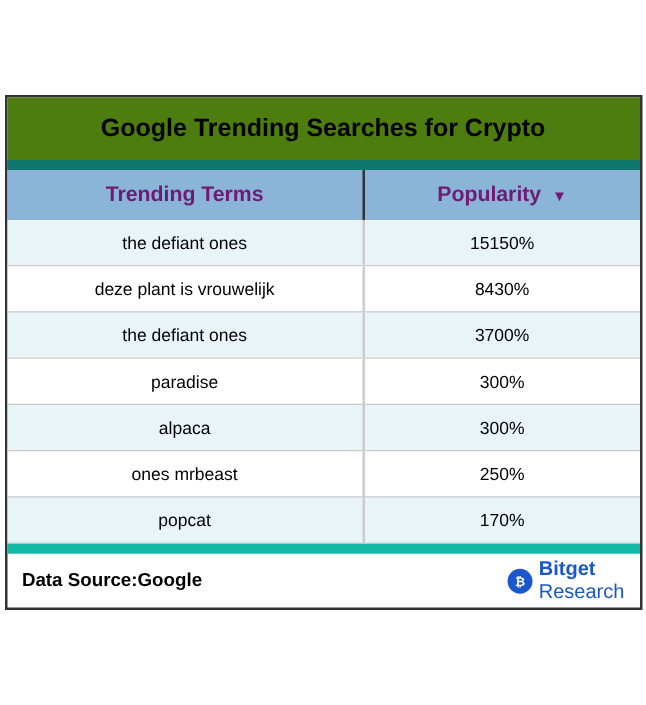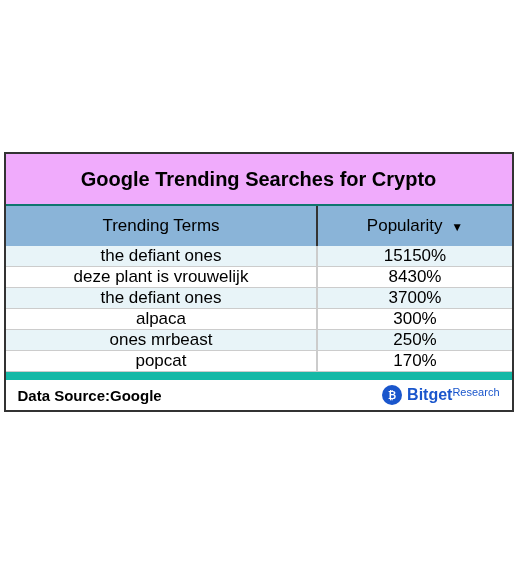--- a/index.html
+++ b/index.html
@@ -14,45 +14,45 @@
       justify-content: center;
     }
 
     .container {
       width: 510px;
       border: 2px solid #333;
       background: #fff;
     }
 
     .header {
-      background: #f0abfc;
+      background: #4d7c0f;
       text-align: center;
       padding: 12px 0;
-      border-bottom: 2px solid #0f766e;
+      border-bottom: 8px solid #0f766e;
     }
 
     .header-title {
       font-size: 20px;
       font-weight: bold;
       color: #000;
       line-height: 1.3;
     }
 
     table {
       width: 100%;
       border-collapse: collapse;
     }
 
     thead tr th {
       background: #8ab4d8;
-      font-weight: normal;
+      font-weight: bold;
       font-size: 17px;
       padding: 10px 16px;
       text-align: center;
-      color: #000000;
+      color: #701a75;
     }
 
     thead tr th:first-child {
       text-align: center;
       border-right: 2px solid #333;
     }
 
     thead tr th:last-child {
     }
 
@@ -68,22 +68,22 @@
 
     tbody tr:nth-child(odd) {
       background: #e8f4f8;
     }
 
     tbody tr:nth-child(even) {
       background: #ffffff;
     }
 
     tbody tr td {
-      padding: 0 16px;
-      font-size: 17px;
+      padding: 10px 16px;
+      font-size: 14px;
       color: #000;
       text-align: center;
     }
 
     tbody tr td:first-child {
       border-right: 2px solid #ccc;
     }
 
     .footer {
       display: flex;
@@ -105,32 +105,32 @@
       gap: 4px;
     }
 
     .bitget-icon {
       width: 22px;
       height: 22px;
     }
 
     .bitget-text {
       display: flex;
-      flex-direction: row;
+      flex-direction: column;
       line-height: 1.1;
     }
 
     .bitget-name {
       font-size: 16px;
       font-weight: bold;
       color: #1a56cc;
     }
 
     .bitget-sub {
-      font-size: 11px;
+      font-size: 16px;
       color: #1a56cc;
       text-align: right;
     }
   </style>
 </head>
 <body>
 
 <div class="container">
   <div class="header">
     <div class="header-title">
@@ -157,20 +157,24 @@
         </tr>
         <tr>
           <td>deze plant is vrouwelijk</td>
           <td>8430%</td>
         </tr>
         <tr>
           <td>the defiant ones</td>
           <td>3700%</td>
         </tr>
         <tr>
+          <td>paradise</td>
+          <td>300%</td>
+        </tr>
+        <tr>
           <td>alpaca</td>
           <td>300%</td>
         </tr>
         <tr>
           <td>ones mrbeast</td>
           <td>250%</td>
         </tr>
         <tr>
           <td>popcat</td>
           <td>170%</td>

